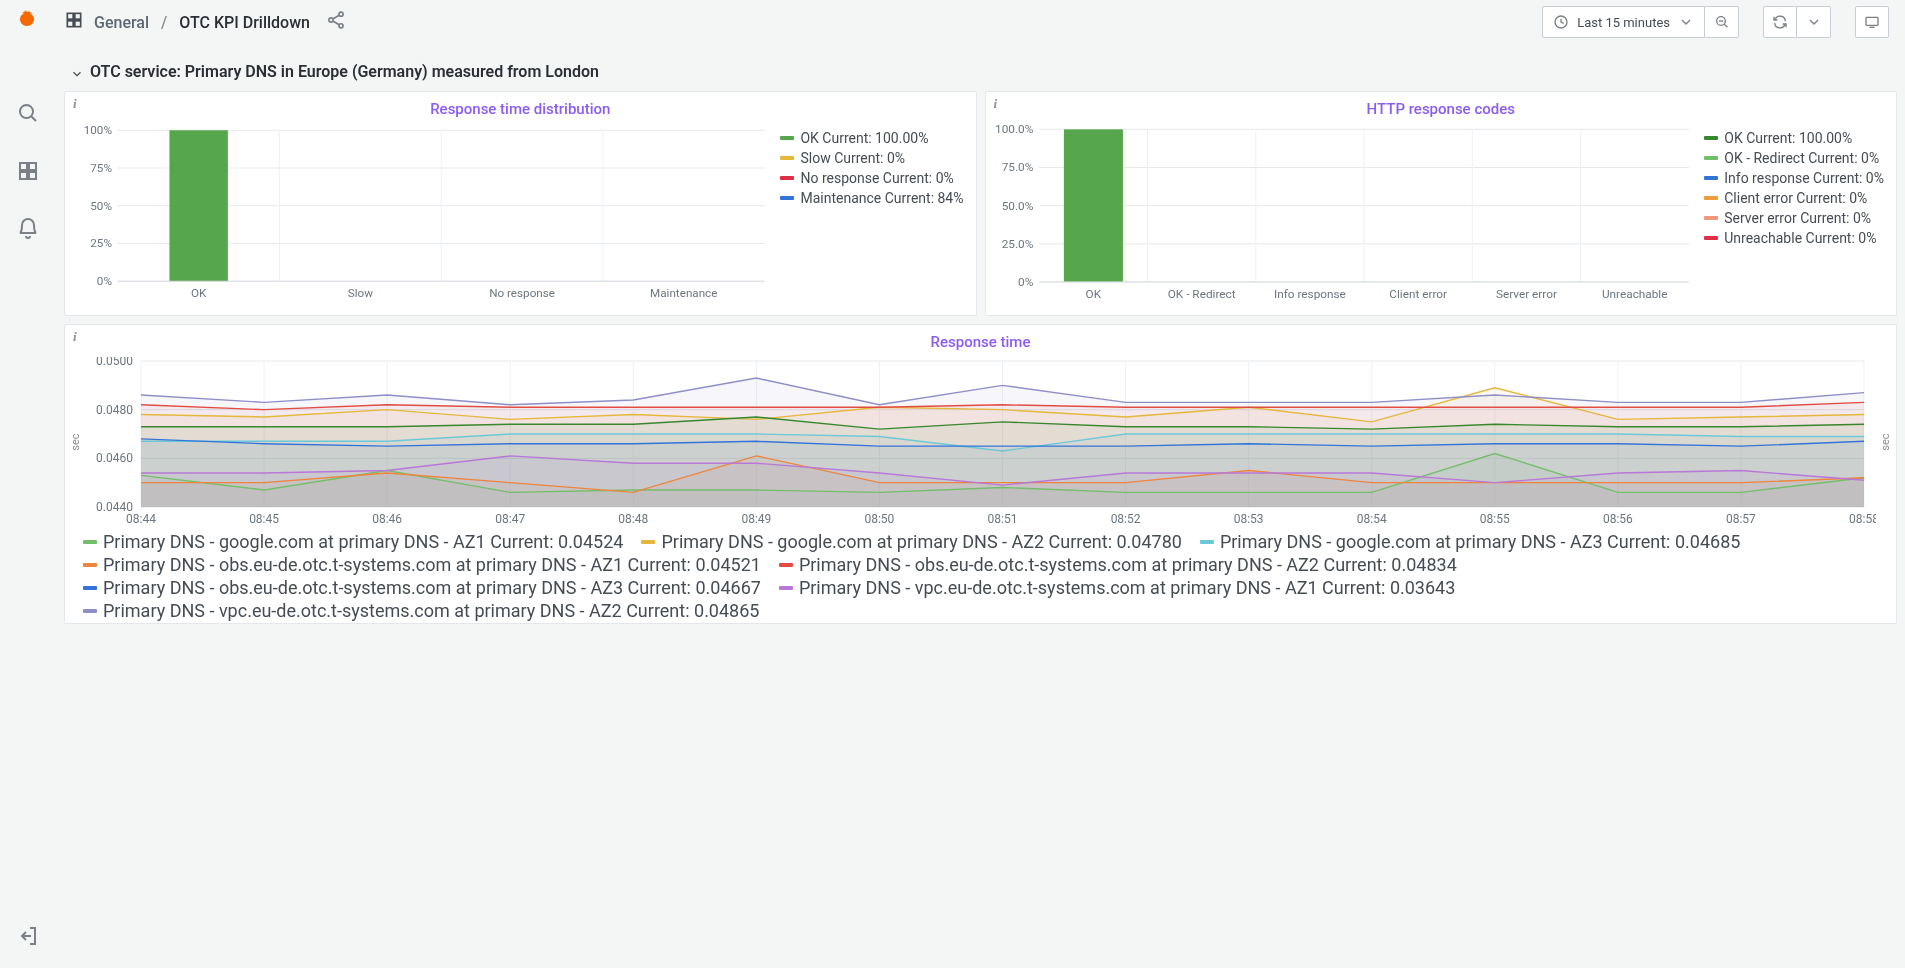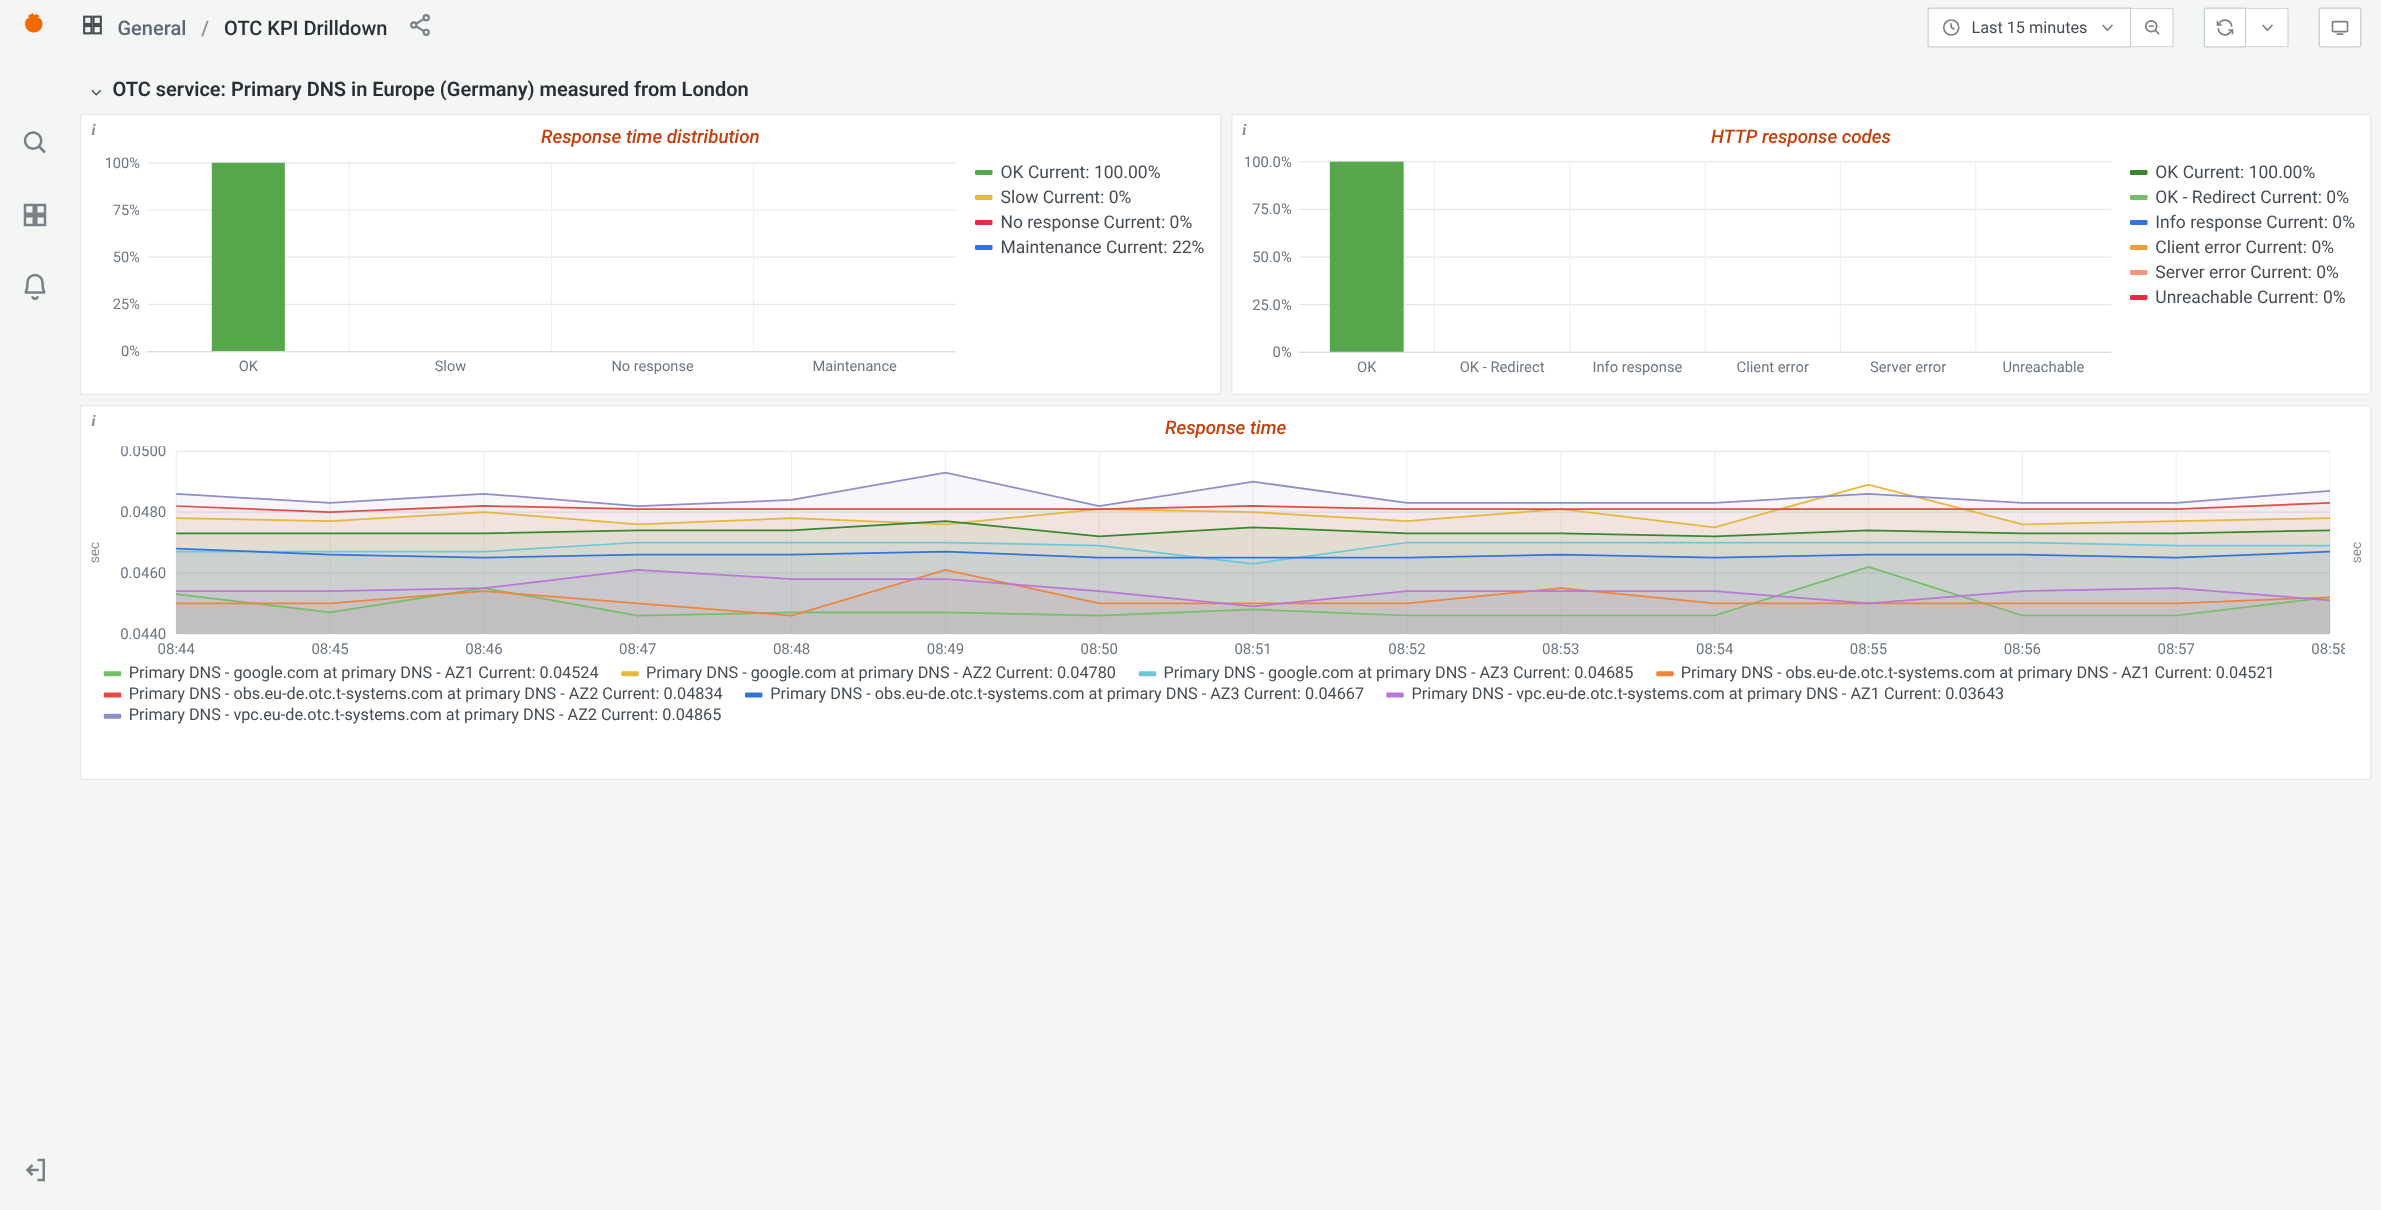--- a/index.html
+++ b/index.html
@@ -77,34 +77,34 @@
   .panel {
     background:#fff;
     border:1px solid #e4e7eb;
     border-radius:2px;
     position:relative;
     min-height:0;
   }
   .p-half { flex:1; height:225px; }
   .p-full { width:100%; height:300px; }
   .panel-i { position:absolute; top:4px; left:8px; font-family: Georgia, serif; font-style:italic; color:#8e8e8e; cursor:pointer; font-weight:bold; font-size:13px; }
-  .panel-title { text-align:center; font-size:15px; font-weight:500; padding:8px 0 6px; color:#c2410c;font-style:italic; }
+  .panel-title { text-align:center; font-size:15px; font-weight:500; padding:8px 0 6px; color:#8b5cf6; }
   .panel-body { display:flex; height: calc(100% - 34px); padding: 0 8px 8px 8px; gap:6px; }
   .chart-zone { flex:1; position:relative; }
   .legend-zone { padding:6px 4px 0 4px; font-size:14px; color:#464c54; }
   .legend-row { display:flex; align-items:center; gap:6px; margin-bottom:4px; white-space:nowrap; cursor:pointer; }
   .swatch { width:14px; height:4px; border-radius:1px; flex-shrink:0; }
   .yaxis-label { position:absolute; left:2px; top:50%; transform: translateY(-50%) rotate(-90deg); transform-origin:center; font-size:11px; color:#8e8e8e; }
   .yaxis-label.right { left:auto; right:2px; }
   
   .legend-grid {
     padding: 4px 18px 6px 18px;
     display:flex; flex-wrap:wrap;
     column-gap:18px; row-gap:2px;
-    font-size:13px; color:#464c54;
+    font-size:18px; color:#464c54;
   }
   .legend-grid .legend-row { margin-bottom:0; }
   svg text { font-family: inherit; }
 </style>
 </head>
 <body>
 
 <div class="nav-rail">
   <div class="logo">
     <svg viewBox="0 0 24 24" fill="none">
@@ -258,21 +258,21 @@
               <div class="legend-row">
                 <span class="swatch" style="background: rgb(229, 183, 59);"></span>
                 <span>Slow  Current: 0%</span>
               </div>
               <div class="legend-row">
                 <span class="swatch" style="background: rgb(224, 47, 68);"></span>
                 <span>No response  Current: 0%</span>
               </div>
               <div class="legend-row">
                 <span class="swatch" style="background: rgb(50, 116, 217);"></span>
-                <span>Maintenance  Current: 22%</span>
+                <span>Maintenance  Current: 84%</span>
               </div>
             </div>
         </div>
       </div>
 
       <div class="panel p-half">
         <span class="panel-i">i</span>
         <div class="panel-title">HTTP response codes</div>
         <div class="panel-body">
           <div class="chart-zone">

